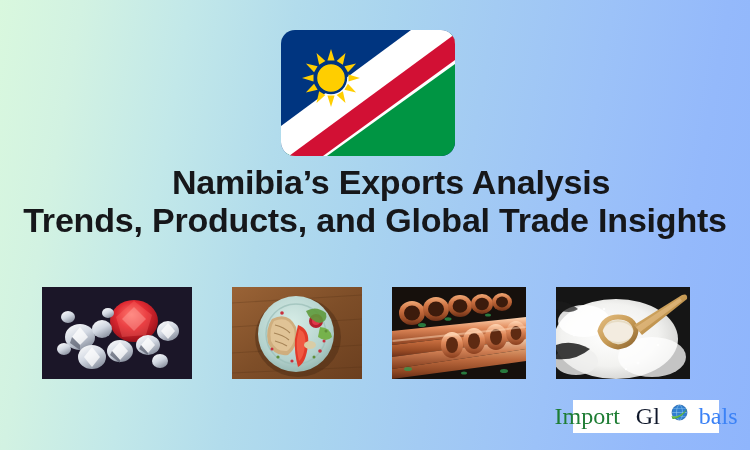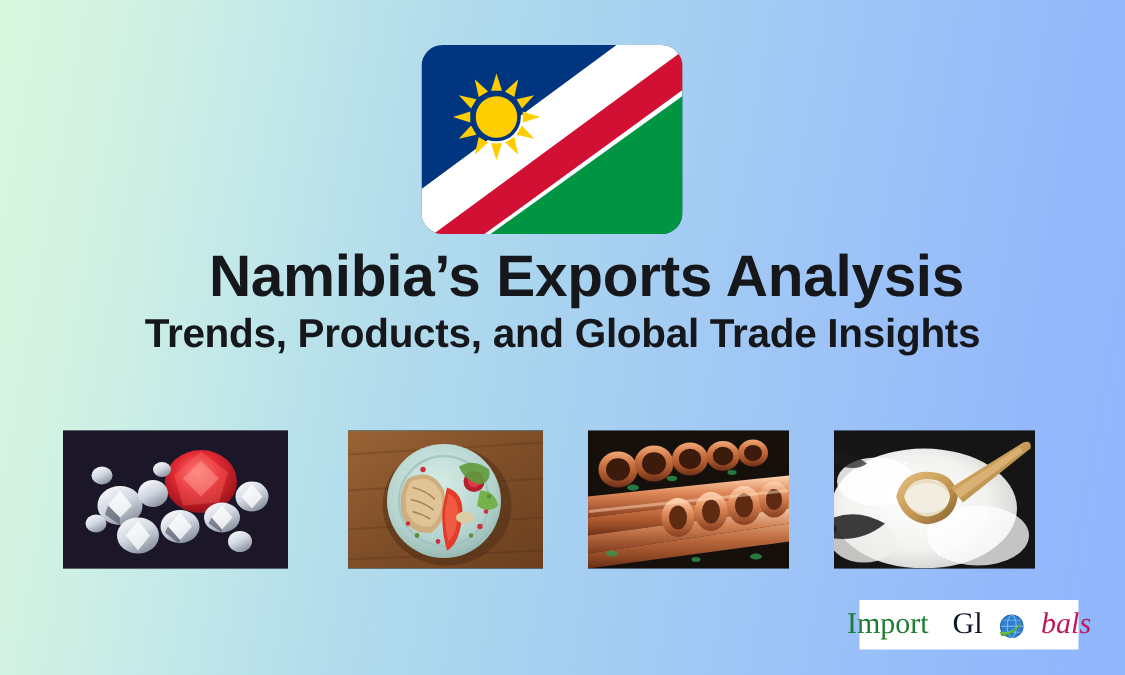--- a/index.html
+++ b/index.html
@@ -48,22 +48,22 @@
     text-align: center;
     line-height: 1.12;
   }
   .title-line {
     display: block;
     font-family: "Liberation Sans", sans-serif;
     font-weight: bold;
     color: #16171a;
     letter-spacing: -0.2px;
   }
-  #title-line-1 { font-size: 39px; padding-left: 32px; }
-  #title-line-2 { font-size: 27px; }
+  #title-line-1 { font-size: 34px; padding-left: 32px; }
+  #title-line-2 { font-size: 34px; }
 
   
   #product-strip {
     position: absolute;
     left: 0;
     top: 287px;
     width: 750px;
     height: 92px;
   }
   .product-card {
@@ -86,29 +86,29 @@
     top: 400px;
     width: 146px;
     height: 33px;
     background: #ffffff;
     display: flex;
     align-items: center;
     justify-content: center;
   }
   #logo-inner {
     display: flex;
-    align-items: center;
+    align-items: flex-start;
     font-family: "Liberation Serif", serif;
-    font-size: 20px;
+    font-size: 24px;
     white-space: nowrap;
     gap: 11px;
   }
   #logo-import { color: #1e7d34; margin-right: 5px; }
   #logo-gl { color: #0f172a; }
-  #logo-bals { color: #be185d; font-style: italic; }
+  #logo-bals { color: #3b82f6; }
   #logo-globe-icon {
     display: inline-block;
     width: 17px;
     height: 17px;
     margin: 0 0px;
     position: relative;
     top: 1px;
   }
   #logo-globe-icon svg { display: block; width: 17px; height: 17px; }
 </style>

